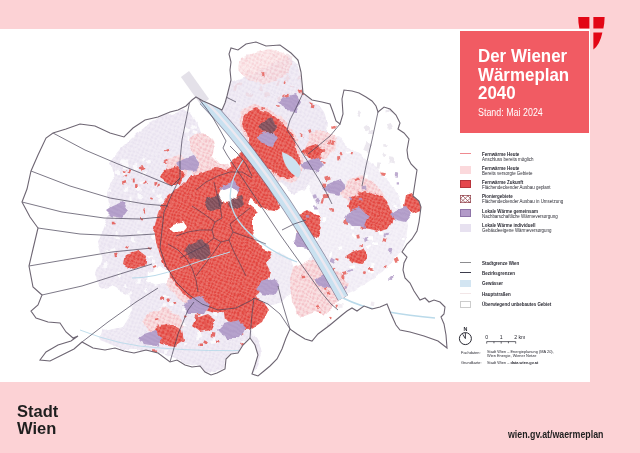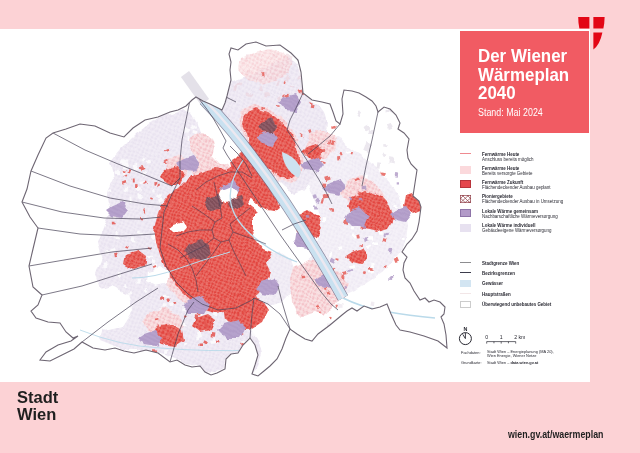--- a/index.html
+++ b/index.html
@@ -588,15 +588,15 @@
   <path d="M3.7,9.6 H32.7 M3.7,9.6 V11.6 M10.95,9.6 V11.3 M18.2,9.6 V11.6 M25.45,9.6 V11.3 M32.7,9.6 V11.6" stroke="#2a2a33" stroke-width="0.7" fill="none"></path>
 </svg>
 
 <div class="abs" style="left:0;top:0;font-size:4.4px;color:#2a2a33;">
   <div class="abs sq" style="left:461px;top:349.6px;">Fachdaten:</div>
   <div class="abs sq" style="left:487.4px;top:349.6px;line-height:4.8px;">Stadt Wien – Energieplanung (MA 20),<br>Wien Energie, Wiener Netze</div>
   <div class="abs sq" style="left:461px;top:359.8px;">Grundkarte:</div>
   <div class="abs sq" style="left:487.4px;top:359.8px;">Stadt Wien – <b>data.wien.gv.at</b></div>
 </div>
 
-<div class="abs" style="left:17px;top:389px;font-size:16.5px;line-height:17.1px;font-weight:bold;color:#1f1f1f;">Stadt<br>Wien</div>
+<div class="abs" style="left:17px;top:403px;font-size:16.5px;line-height:17.1px;font-weight:bold;color:#1f1f1f;">Stadt<br>Wien</div>
 
 <div class="abs" style="left:507.8px;top:428px;font-size:10.5px;font-weight:bold;color:#1f1f1f;transform:scaleX(0.84);transform-origin:0 0;">wien.gv.at/waermeplan</div>
 
 </body></html>

